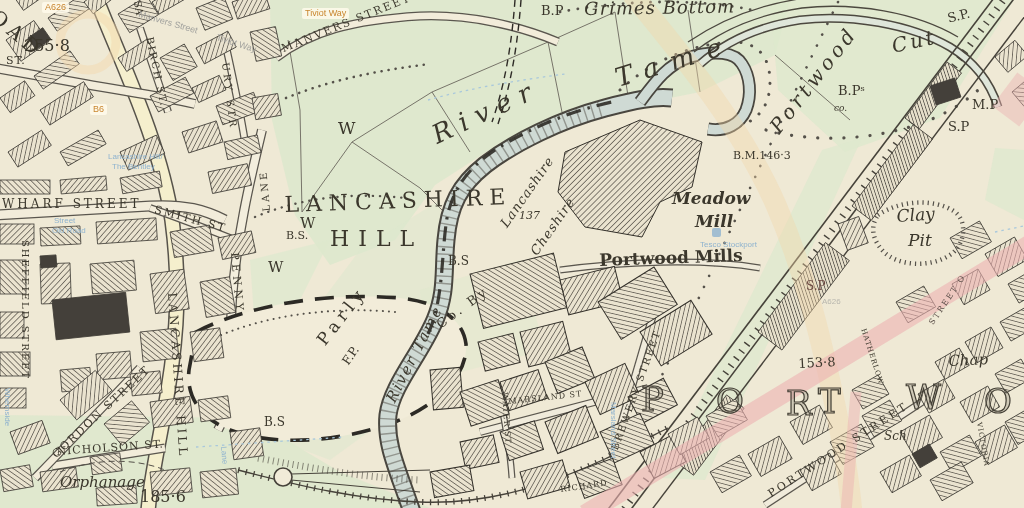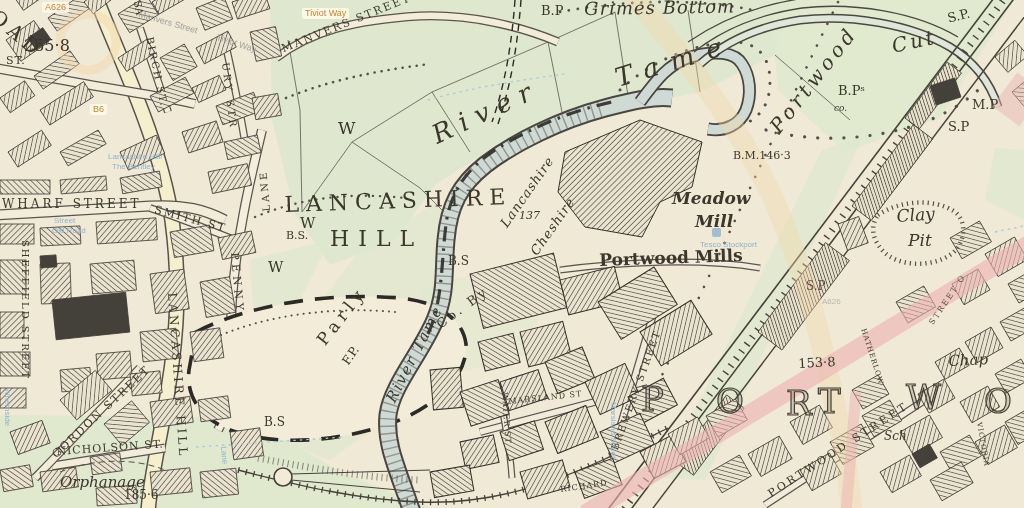--- a/index.html
+++ b/index.html
@@ -543,21 +543,21 @@
 <div class="lbl" style="left:280px;top:44px;font-size:11px;letter-spacing:2px;transform:rotate(-22deg);">MANVERS  STREET</div>
 <div class="lbl" style="left:2px;top:198px;font-size:12px;letter-spacing:3px;">WHARF  STREET</div>
 <div class="lbl" style="left:156px;top:204px;font-size:11px;letter-spacing:2px;transform:rotate(15deg);">SMITH  ST</div>
 <div class="lbl" style="left:30px;top:240px;font-size:10px;letter-spacing:2px;transform:rotate(90deg);">SHEFFIELD STREET</div>
 <div class="lbl" style="left:178px;top:292px;font-size:12px;letter-spacing:3px;transform:rotate(86deg);">LANCASHIRE  HILL</div>
 <div class="lbl" style="left:240px;top:252px;font-size:11px;letter-spacing:4px;transform:rotate(85deg);">PENNY</div>
 <div class="lbl" style="left:262px;top:212px;font-size:10px;letter-spacing:3px;transform:rotate(-95deg);">LANE</div>
 <div class="lbl" style="left:50px;top:452px;font-size:11px;letter-spacing:2px;transform:rotate(-43deg);">GORDON  STREET</div>
 <div class="lbl" style="left:56px;top:446px;font-size:11px;letter-spacing:1px;transform:rotate(-4deg);">NICHOLSON  ST.</div>
 <div class="lbl it" style="left:60px;top:475px;font-size:15px;">Orphanage</div>
-<div class="lbl" style="left:124px;top:489px;font-size:12px;">185·6</div>
+<div class="lbl" style="left:140px;top:489px;font-size:16px;">185·6</div>
 
 <div class="lbl" style="left:541px;top:4px;font-size:13px;">B.P</div>
 <div class="lbl it" style="left:584px;top:0px;font-size:18px;letter-spacing:1px;transform:rotate(-1deg);">Grimes  Bottom</div>
 <div class="lbl it" style="left:428px;top:124px;font-size:26px;letter-spacing:9px;transform:rotate(-25deg);">River</div>
 <div class="lbl it" style="left:612px;top:66px;font-size:26px;letter-spacing:13px;transform:rotate(-17deg);">Tame</div>
 <div class="lbl it" style="left:384px;top:398px;font-size:15px;letter-spacing:2px;transform:rotate(-63deg);">River  Tame</div>
 <div class="lbl it" style="left:766px;top:124px;font-size:20px;letter-spacing:4px;transform:rotate(-52deg);">Portwood</div>
 <div class="lbl it" style="left:890px;top:36px;font-size:20px;letter-spacing:3px;transform:rotate(-12deg);">Cut</div>
 <div class="lbl" style="left:946px;top:12px;font-size:13px;transform:rotate(-14deg);">S.P.</div>
 <div class="lbl" style="left:838px;top:84px;font-size:13px;">B.Pˢ</div>

